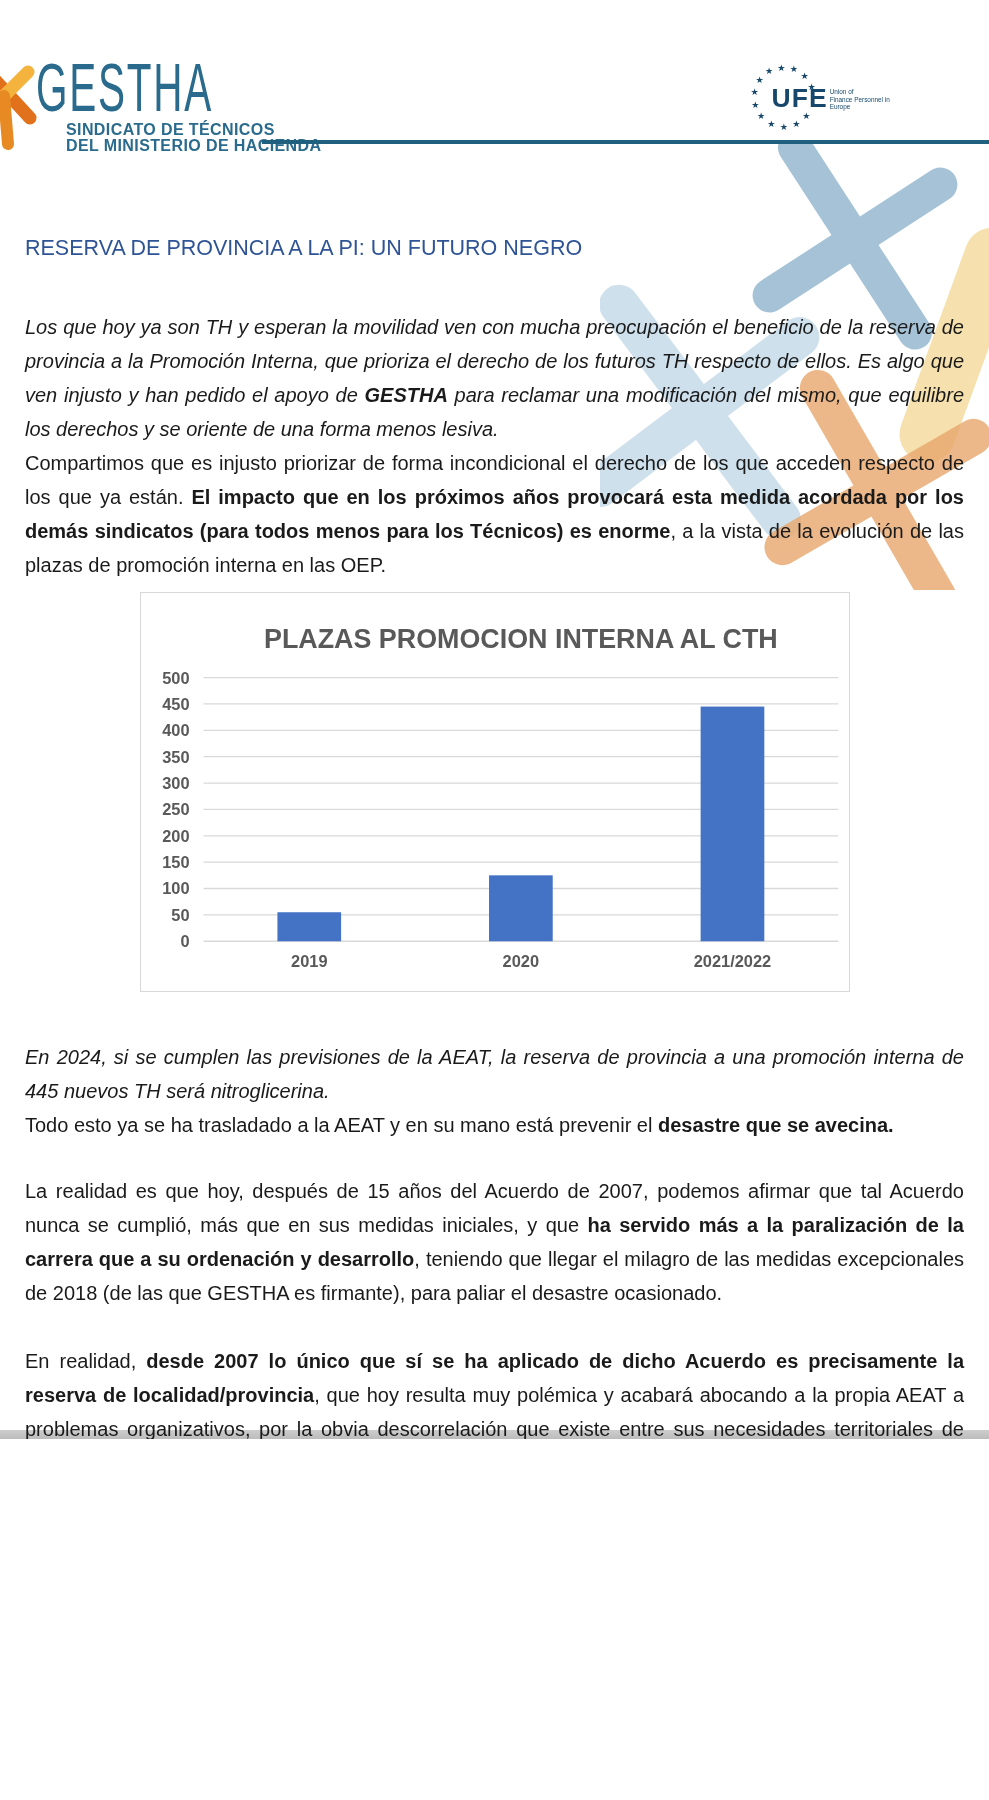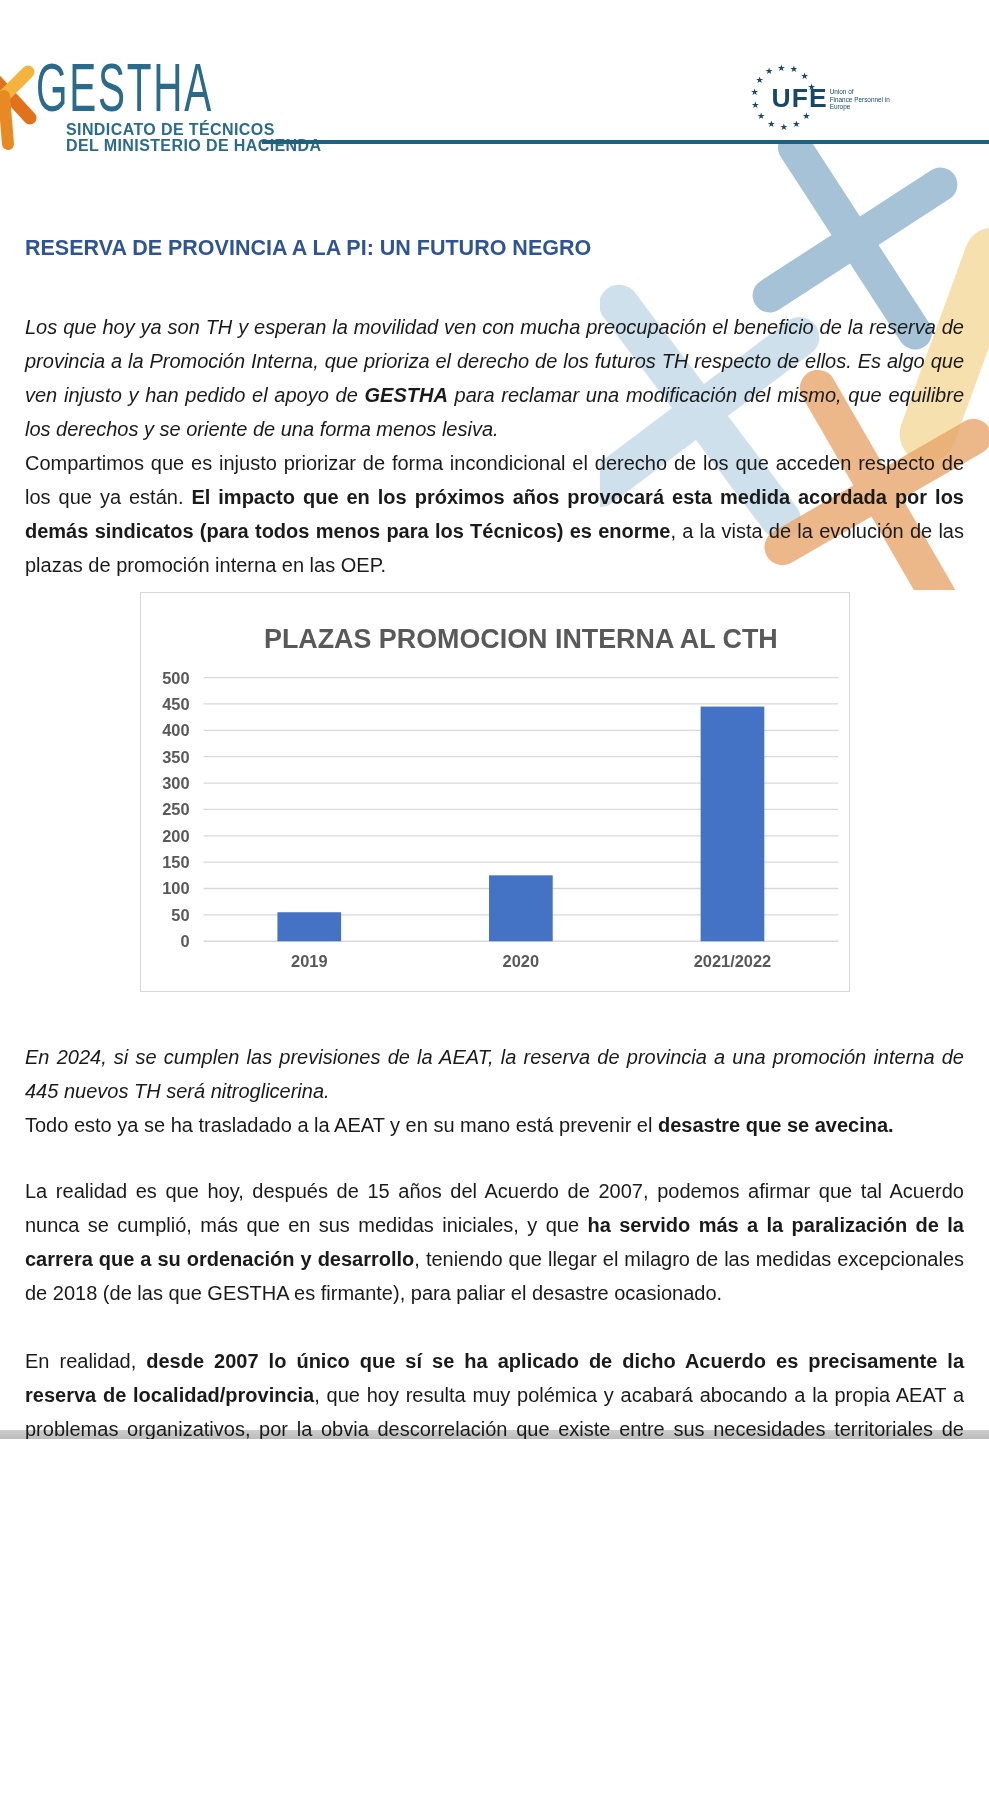--- a/index.html
+++ b/index.html
@@ -26,21 +26,21 @@
     line-height:15.5px;color:var(--brand-teal,#2A6B8D);
   }
   .ufe{position:absolute;left:738px;top:58px;}
   .rule{position:absolute;left:262px;right:0;top:140px;height:3.5px;background:var(--rule,#20607F);}
   
   .wm-top{position:absolute;left:600px;top:140px;z-index:0;pointer-events:none;}
   .wm-bottom{position:absolute;left:372px;top:1560px;z-index:0;pointer-events:none;}
   
   .content{position:relative;z-index:1;padding:0 25px;font-size:20px;line-height:34px;text-align:justify;}
   h1.sec,h2.sec{
-    font-size:21.5px;line-height:28px;font-weight:bold;
+    font-size:21.5px;line-height:28px;font-weight:normal;
     color:var(--heading,#2F5496);text-align:left;
   }
   h1.sec{margin:86px 0 0;}
   h2.sec{margin:40px 0 0;}
   p{margin:0;}
   p.gap-lg{margin-top:48px;font-style:italic;}
   p.gap-md{margin-top:32px;}
   p.gap-sm{margin-top:34px;}
   b{font-weight:bold;}
   .u{text-decoration:underline;}

